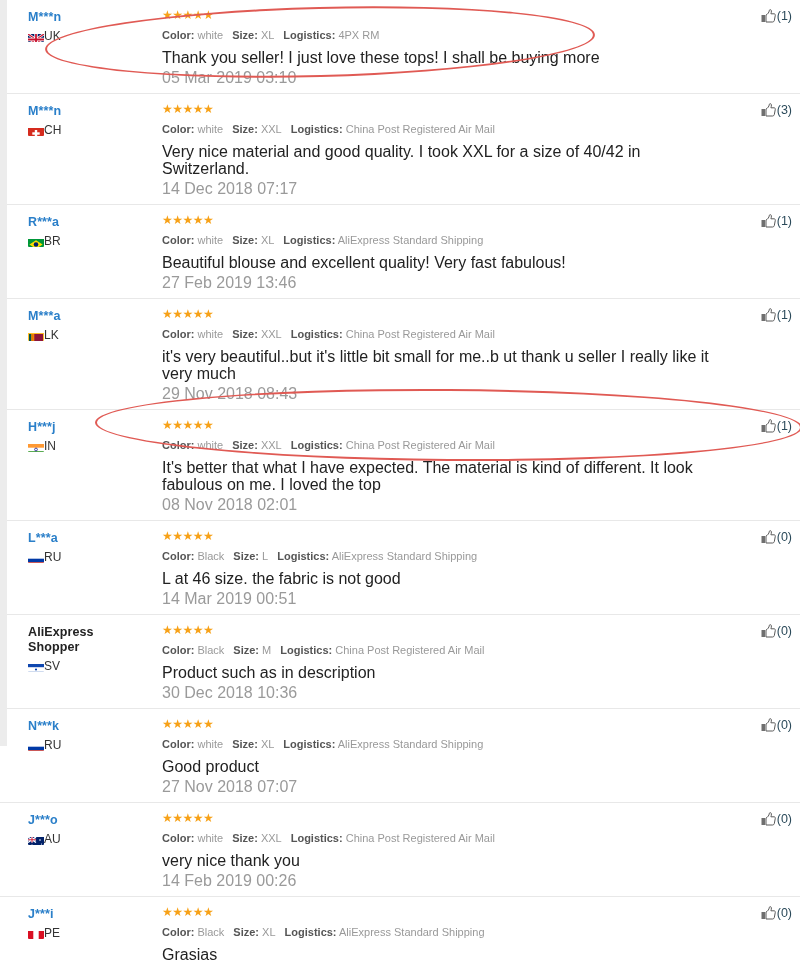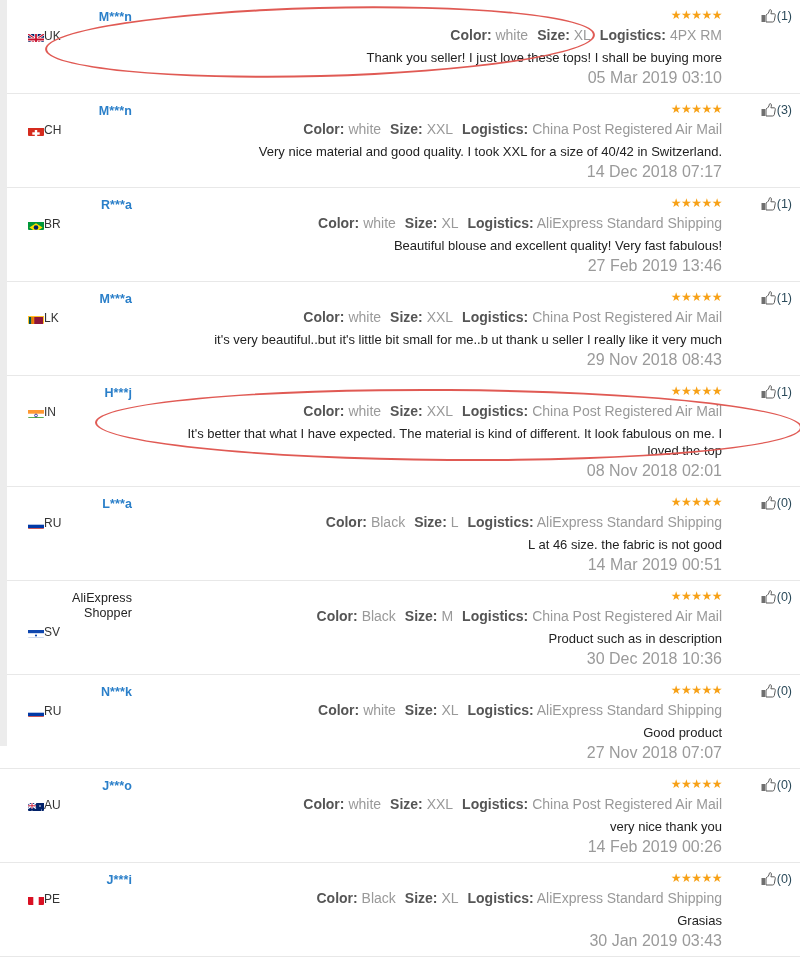--- a/index.html
+++ b/index.html
@@ -12,21 +12,20 @@
     font-family: "Liberation Sans", sans-serif;
     overflow: hidden;
   }
 
   #page {
     position: relative;
     width: 800px;
     height: 965px;
     background: #ffffff;
     overflow: hidden;
-    text-align: right;
   }
 
   
   #left-gutter {
     position: absolute;
     left: 0;
     top: 0;
     width: 7px;
     height: 746px;
     background: #ececec;
@@ -59,21 +58,21 @@
   .reviewer-name {
     font-size: 12.5px;
     color: #2a7fc9;
     font-weight: bold;
     line-height: 15px;
     letter-spacing: 0.1px;
     cursor: pointer;
   }
   .reviewer-name.anon {
     color: #222222;
-    font-weight: normal;
+    font-weight: bold;
   }
 
   .country-line {
     display: flex;
     align-items: center;
     margin-top: 5px;
   }
 
   .flag {
     width: 16px;
@@ -102,38 +101,38 @@
     color: #f7a117;
     font-size: 12px;
     letter-spacing: -0.5px;
     line-height: 14px;
     height: 14px;
     white-space: nowrap;
   }
 
   .attrs {
     margin-top: 5px;
-    font-size: 14px;
+    font-size: 11px;
     line-height: 16px;
     white-space: nowrap;
     overflow: hidden;
   }
   .attr-key {
     color: #555555;
     font-weight: bold;
   }
   .attr-val {
     color: #999999;
     font-weight: normal;
   }
   .attr-gap { display: inline-block; width: 9px; }
 
   .review-text {
     margin-top: 6px;
-    font-size: 13px;
+    font-size: 16px;
     line-height: 17px;
     color: #222222;
     word-wrap: break-word;
   }
 
   .review-date {
     margin-top: 4px;
     font-size: 16px;
     line-height: 15px;
     color: #9a9a9a;

